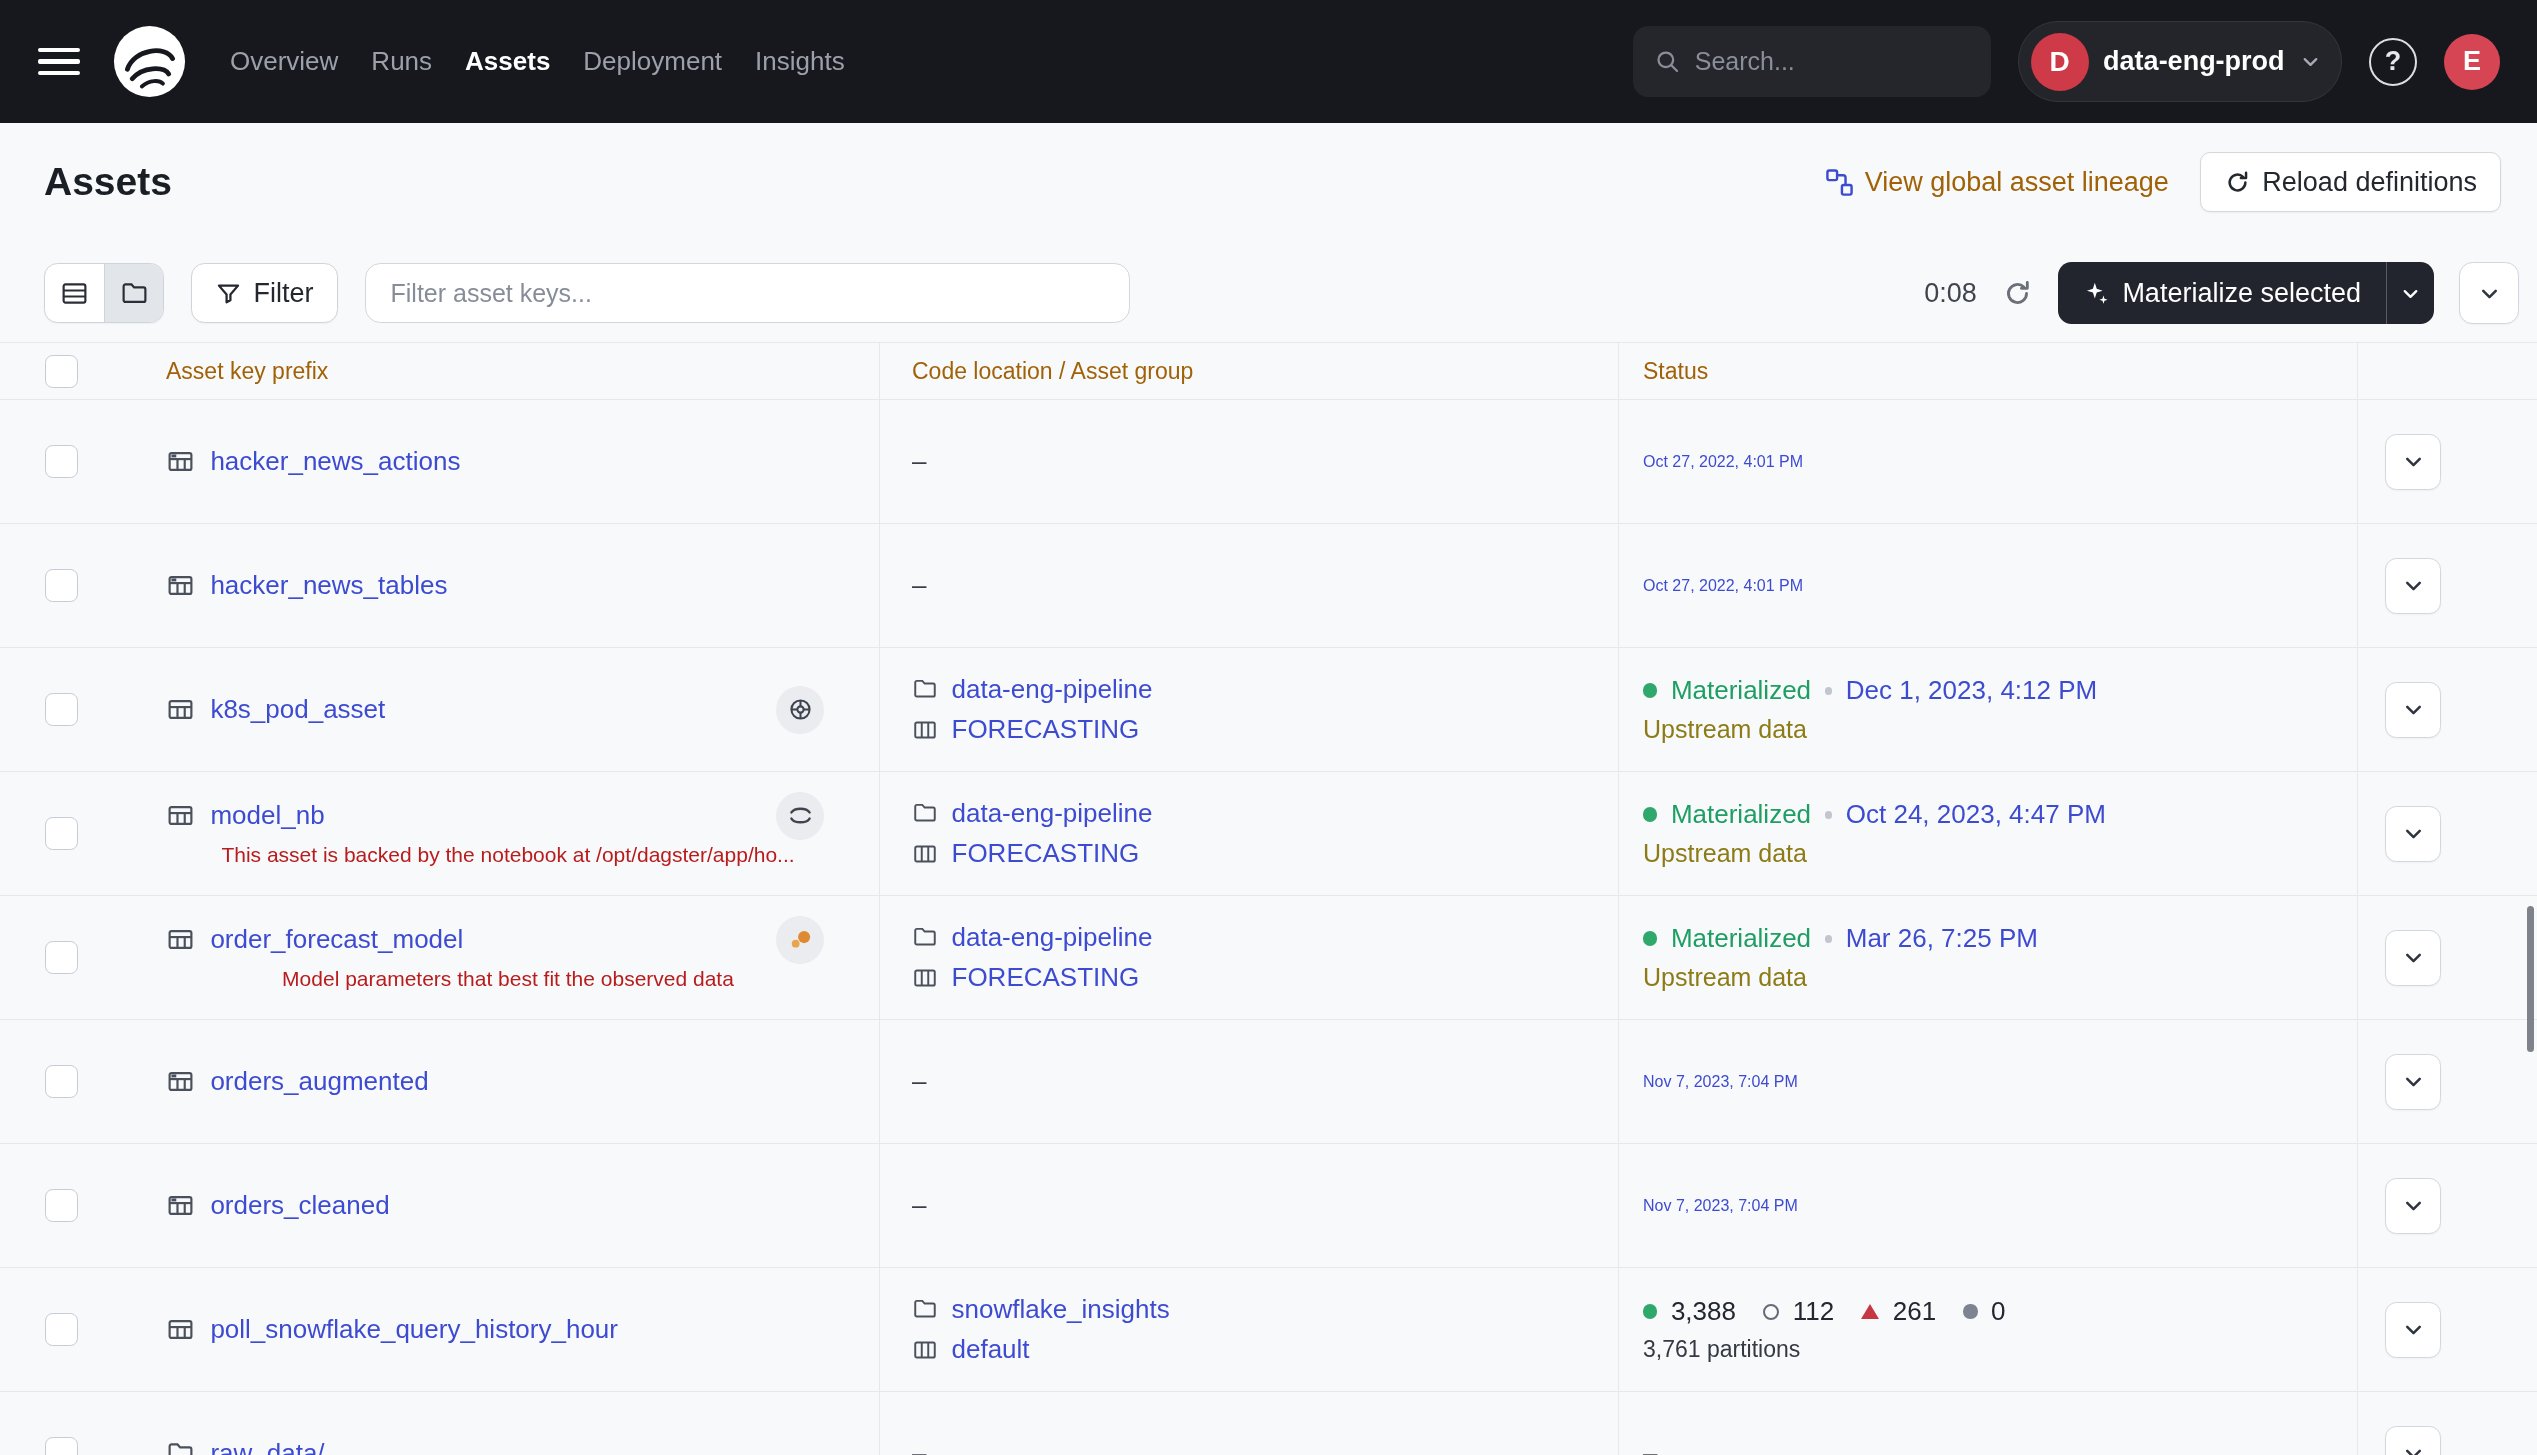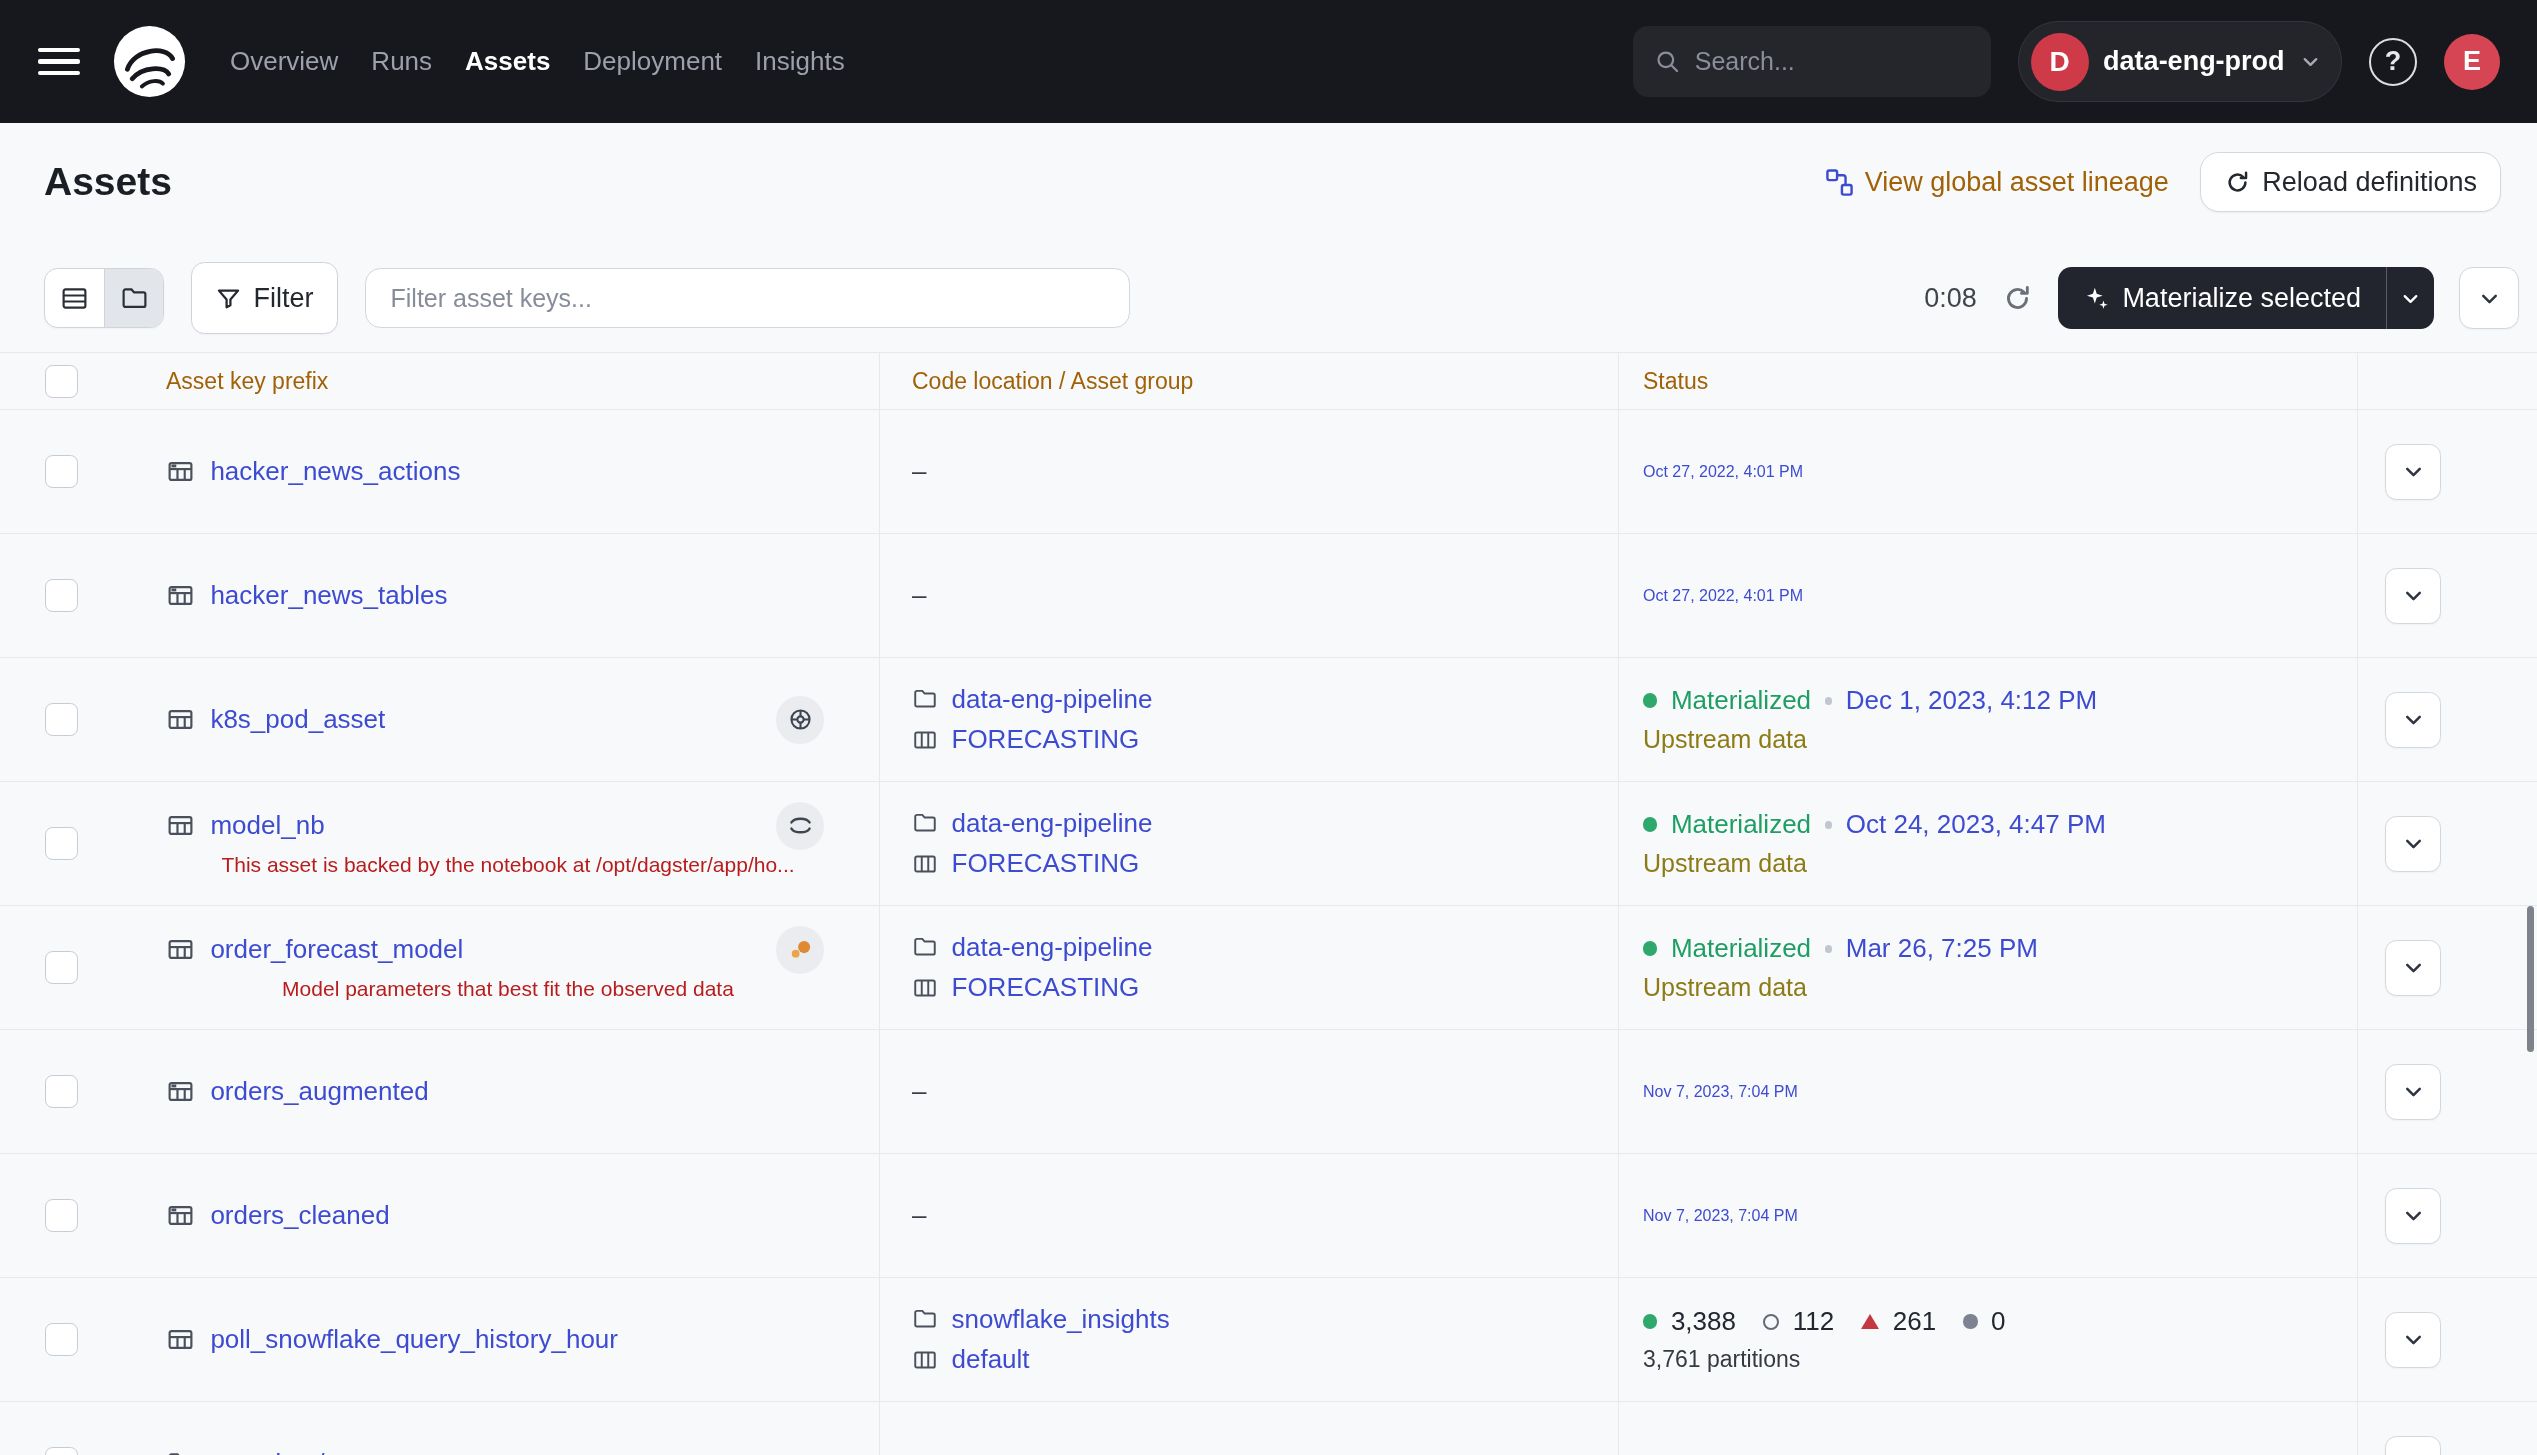--- a/index.html
+++ b/index.html
@@ -24,28 +24,28 @@
   .deploy-avatar { width:58px; height:58px; border-radius:50%; background:#CF3A48; color:#fff; font-size:28px; font-weight:700; display:flex; align-items:center; justify-content:center; }
   .deploy-name { color:#FFFFFF; font-size:27px; font-weight:600; }
   .help-btn { width:48px; height:48px; border:2.9px solid #DCDEE2; border-radius:50%; color:#E6E8EA; font-size:27px; font-weight:700; display:flex; align-items:center; justify-content:center; cursor:pointer; }
   .user-avatar { width:56px; height:56px; border-radius:50%; background:#D64553; color:#fff; font-size:27px; font-weight:700; display:flex; align-items:center; justify-content:center; cursor:pointer; }
 
   
   .page-header { display:flex; align-items:center; padding:29px 37px 0 44px; }
   .page-title { font-size:39px; font-weight:700; color:#1A1E25; }
   .header-actions { margin-left:auto; display:flex; align-items:center; gap:31px; }
   .lineage-link { display:flex; align-items:center; gap:11px; color:#a16207; font-size:27px; cursor:pointer; }
-  .btn-light { height:60px; background:#FFFFFF; border:1.4px solid #D4D8DF; border-radius:19px; display:flex; align-items:center; gap:11.5px; padding:0 23px; font-size:27px; color:#23272E; cursor:pointer; box-shadow:0 1px 1.9px rgba(0,0,0,.05); }
+  .btn-light { height:60px; background:#FFFFFF; border:1.4px solid #D4D8DF; border-radius:10px; display:flex; align-items:center; gap:11.5px; padding:0 23px; font-size:27px; color:#23272E; cursor:pointer; box-shadow:0 1px 1.9px rgba(0,0,0,.05); }
 
   
   .toolbar { display:flex; align-items:center; margin:50px 19px 0 44px; gap:27px; }
   .segmented { display:flex; height:60px; border:1.4px solid #CFD3DA; border-radius:13.5px; overflow:hidden; background:#FFFFFF; box-shadow:0 1px 1.9px rgba(0,0,0,.04); }
   .seg-btn { width:59px; display:flex; align-items:center; justify-content:center; cursor:pointer; }
   .seg-btn.active { background:#E2E5EA; border-left:1.4px solid #CFD3DA; }
-  .filter-btn { height:72px; background:#fff; border:1.4px solid #CFD3DA; border-radius:13.5px; display:flex; align-items:center; gap:11.5px; padding:0 23px; font-size:27px; color:#23272E; cursor:pointer; box-shadow:0 1px 1.9px rgba(0,0,0,.04); }
+  .filter-btn { height:60px; background:#fff; border:1.4px solid #CFD3DA; border-radius:13.5px; display:flex; align-items:center; gap:11.5px; padding:0 23px; font-size:27px; color:#23272E; cursor:pointer; box-shadow:0 1px 1.9px rgba(0,0,0,.04); }
   .filter-input { width:765px; height:60px; border:1.4px solid #D2D6DD; border-radius:15.4px; padding:0 25px; font-size:25px; color:#2A2E36; background:#fff; outline:none; font-family:"Liberation Sans",sans-serif; }
   .filter-input::placeholder { color:#878D98; }
   .toolbar-right { margin-left:auto; display:flex; align-items:center; gap:25px; }
   .timer { font-size:27px; color:#3F444D; }
   .icon-btn { background:none; border:none; cursor:pointer; display:flex; align-items:center; }
   .materialize { display:flex; height:62px; border-radius:13.5px; overflow:hidden; background:#22252D; color:#fff; cursor:pointer; }
   .mat-main { display:flex; align-items:center; gap:12.5px; padding:0 25px; font-size:27px; font-weight:500; }
   .mat-arrow { width:48px; border-left:1px solid rgba(255,255,255,.25); display:flex; align-items:center; justify-content:center; }
   .more-btn { width:60px; height:62px; background:#fff; border:1.4px solid #D2D6DD; border-radius:13.5px; display:flex; align-items:center; justify-content:center; cursor:pointer; box-shadow:0 1px 1.9px rgba(0,0,0,.04); }
 

